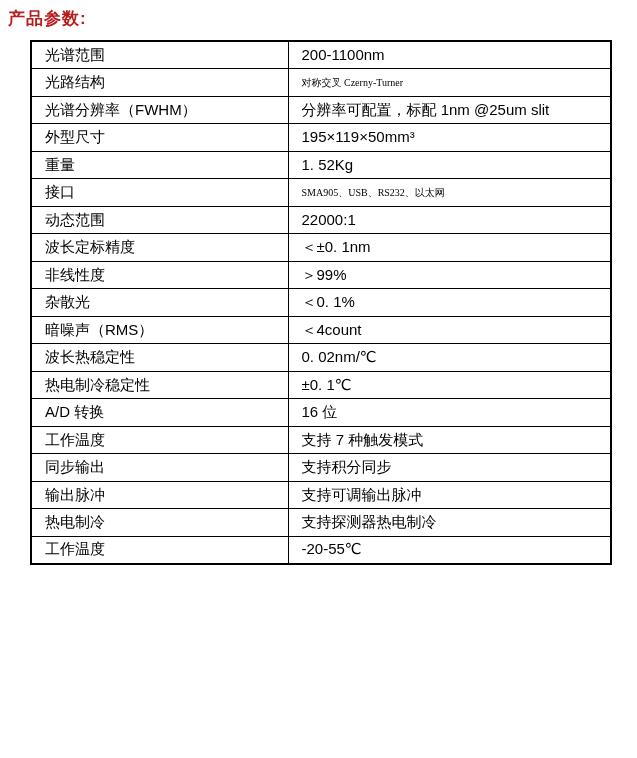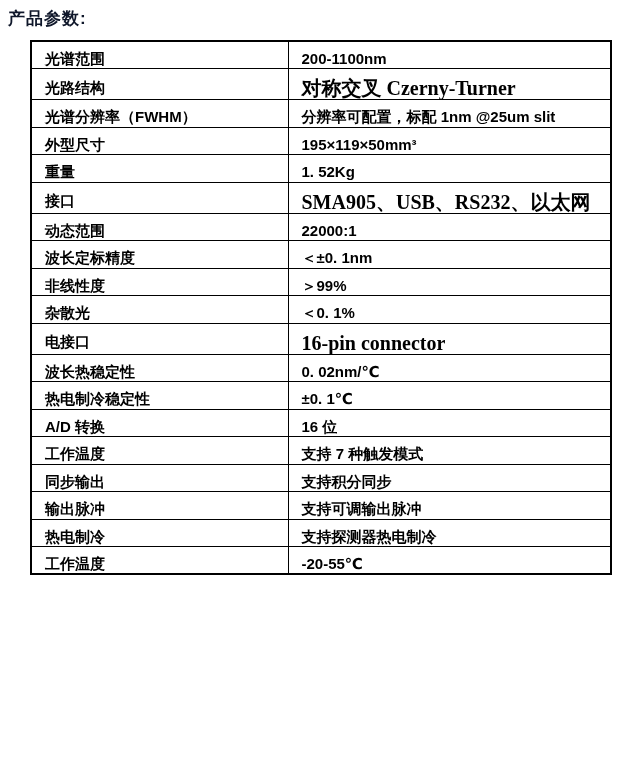--- a/index.html
+++ b/index.html
@@ -15,45 +15,44 @@
     height: 758px;
     position: relative;
     overflow: hidden;
   }
   .title {
     font-size: 17px;
     font-weight: bold;
     letter-spacing: 1px;
     padding: 7px 0 0 8px;
     margin-bottom: 10px;
-    color: #0f172a;
+    color: #b91c1c;
   }
   table.spec-table {
     border-collapse: collapse;
     table-layout: fixed;
     width: 582px;
     margin-left: 30px;
     border: 2px solid #000;
   }
   table.spec-table td {
     border: 1px solid #000;
     height: 27.5px;
     vertical-align: middle;
-    padding: 8px 6px 0 13px;
+    padding: 0 6px 0 13px;
     font-size: 15px;
     line-height: 1.1;
     white-space: nowrap;
     overflow: hidden;
-    font-weight: bold;
   }
   td.label-cell { width: 257px; }
   td.value-cell { }
   td.value-cell.serif {
     font-family: "Liberation Serif", "DejaVu Serif", serif;
-    font-size: 20px;
+    font-size: 10px;
   }
 </style>
 </head>
 <body>
 
 <div class="page">
   <div class="title">产品参数:</div>
 
   <table class="spec-table">
     <tbody>
@@ -102,26 +101,26 @@
   <tr class="spec-row">
     <td class="label-cell">非线性度</td>
     <td class="value-cell">＞99%</td>
   </tr>
 
   <tr class="spec-row">
     <td class="label-cell">杂散光</td>
     <td class="value-cell">＜0. 1%</td>
   </tr>
 
+  <tr class="spec-row">
+    <td class="label-cell">暗噪声（RMS）</td>
+    <td class="value-cell">＜4count</td>
+  </tr>
 
 
-  <tr class="spec-row">
-    <td class="label-cell">电接口</td>
-    <td class="value-cell serif">16-pin connector</td>
-  </tr>
 
   <tr class="spec-row">
     <td class="label-cell">波长热稳定性</td>
     <td class="value-cell">0. 02nm/℃</td>
   </tr>
 
   <tr class="spec-row">
     <td class="label-cell">热电制冷稳定性</td>
     <td class="value-cell">±0. 1℃</td>
   </tr>

